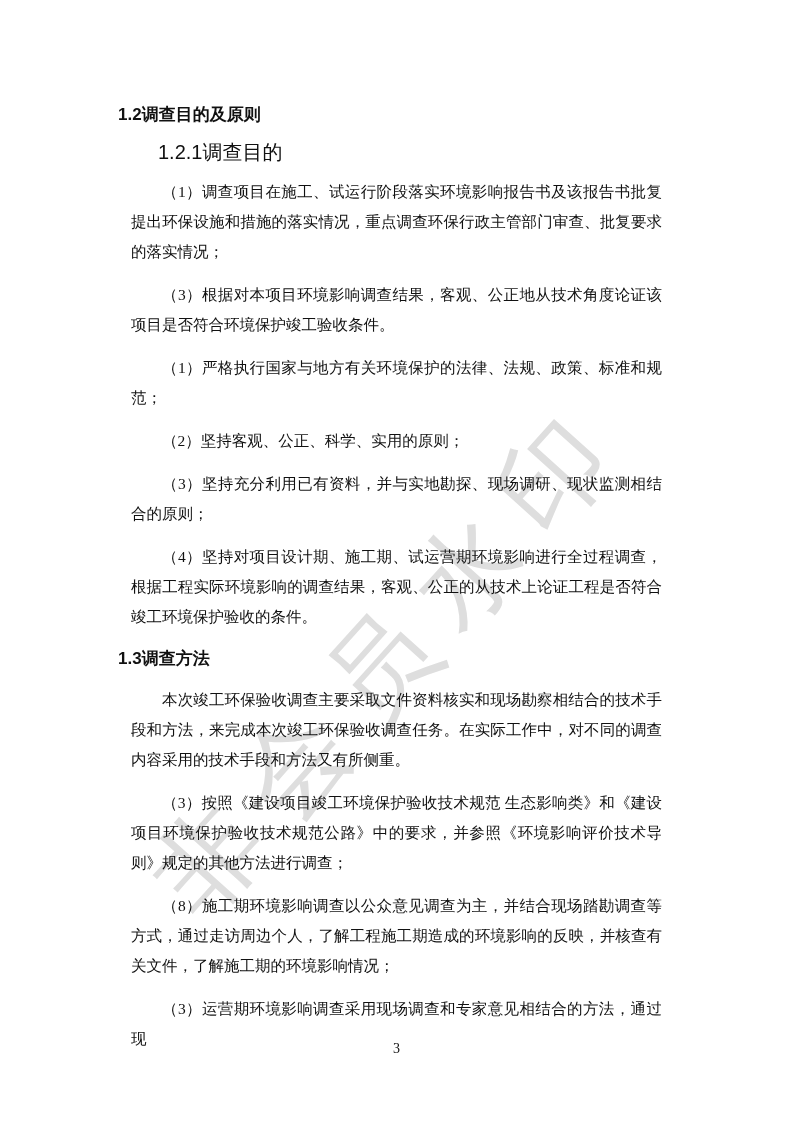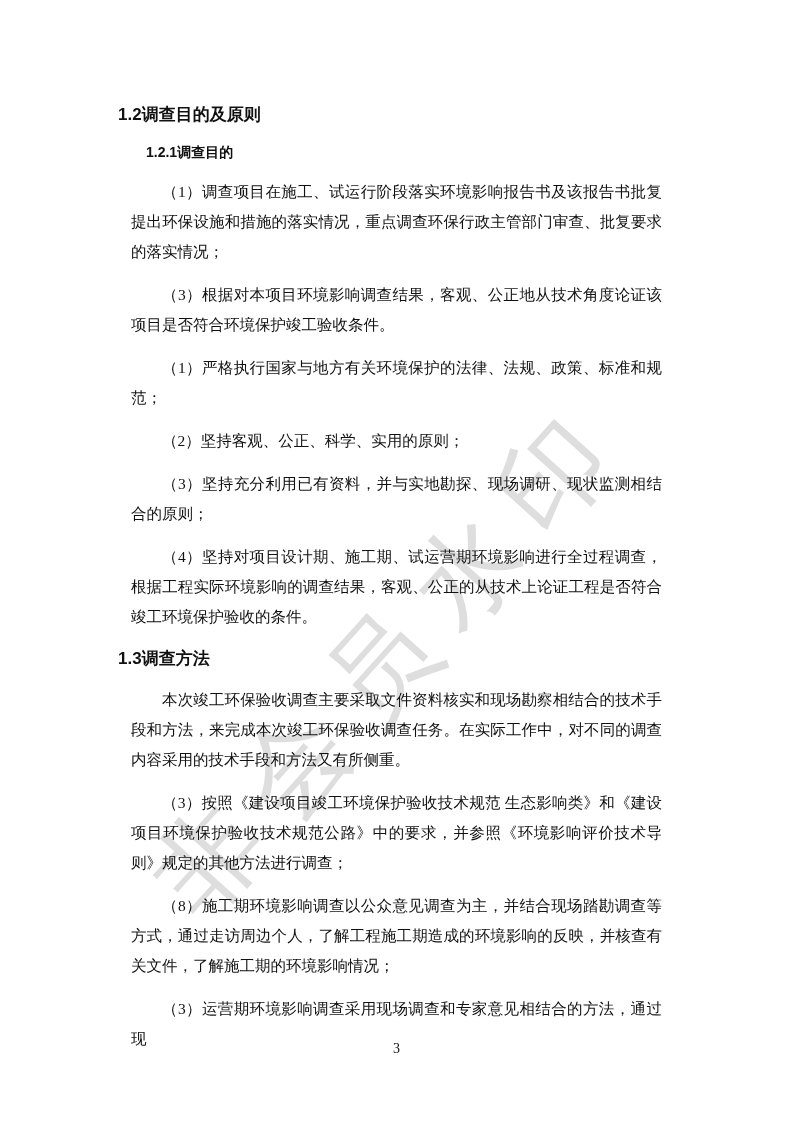--- a/index.html
+++ b/index.html
@@ -36,22 +36,22 @@
     .content > :first-child { margin-top: 8px; }
     h2.sec {
       font-family: "Liberation Sans", sans-serif;
       font-size: 17px;
       font-weight: bold;
       line-height: 26px;
       margin: 14px 0 10px 0;
     }
     h3.subsec {
       font-family: "Liberation Sans", sans-serif;
-      font-size: 14px;
-      font-weight: bold;
+      font-size: 20px;
+      font-weight: normal;
       line-height: 24px;
       margin: 12px 0 8px 0;
       text-indent: 2em;
     }
     p.para {
       margin: 13px;
       font-size: 15.5px;
       line-height: 30px;
       text-align: justify;
       text-indent: 2em;

